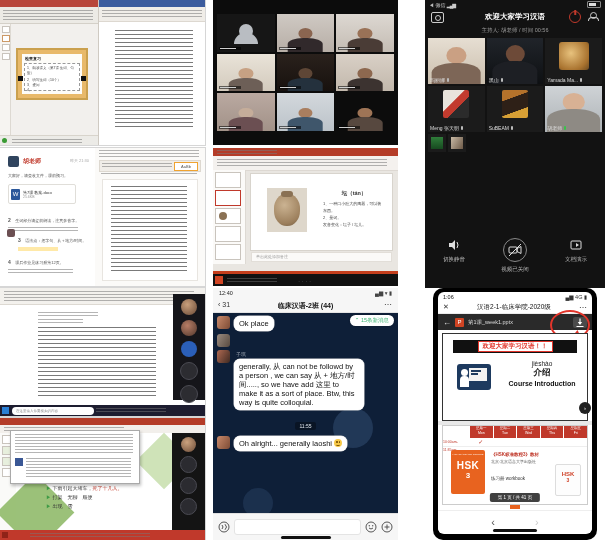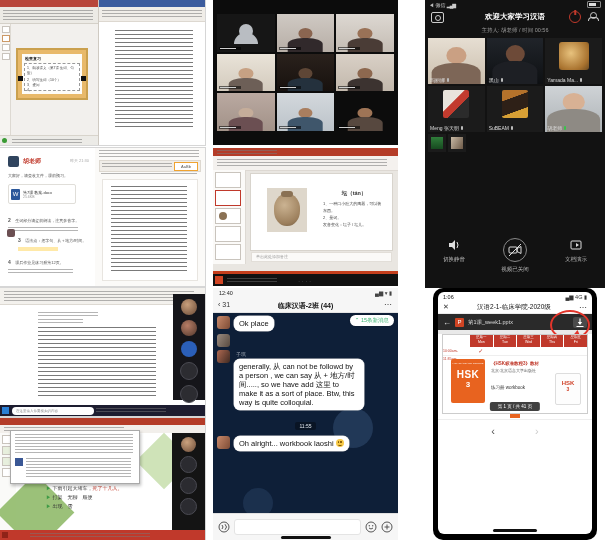--- a/index.html
+++ b/index.html
@@ -388,21 +388,21 @@
           <div class="sender">子琪</div>
           <div class="bubble">generally, 从 can not be followd by a person , we can say 从 + 地方/时间....., so we have add 这里 to make it as a sort of place. Btw, this way is quite colloquial.</div>
         </div>
       </div>
       <div style="text-align:center;margin:4px 0;">
         <span style="background:rgba(0,0,0,.35);color:#dfe5ec;font-size:5px;padding:1px 4px;border-radius:2px;">11:55</span>
       </div>
       <div class="msgrow">
         <div class="avachat" style="background:linear-gradient(120deg,#c98a6b,#7d4b35);"></div>
         <div>
-          <div class="bubble"><span>Oh alright... workbook laoshi</span>
+          <div class="bubble"><span>Oh alright... generally laoshi</span>
             <span style="display:inline-block;width:8px;height:8px;border-radius:50%;background:#f7c948;position:relative;vertical-align:-1px;">
               <span style="position:absolute;left:2px;top:2px;width:1.5px;height:1.5px;background:#7a5200;border-radius:50%;"></span>
               <span style="position:absolute;right:2px;top:2px;width:1.5px;height:1.5px;background:#7a5200;border-radius:50%;"></span>
               <span style="position:absolute;left:2px;bottom:1.5px;width:4px;height:2px;border-bottom:1px solid #7a5200;border-radius:50%;"></span>
             </span>
           </div>
         </div>
       </div>
     </div>
 
@@ -501,20 +501,39 @@
               <polygon points="4.8,5 9.2,5 7,8 " fill="#fff"></polygon>
               <line x1="3.5" y1="9.5" x2="10.5" y2="9.5" stroke="#fff" stroke-width="1.2"></line>
             </svg>
         </span>
       </div>
 
       <div class="abs" style="right:2px;top:18px;width:36px;height:26px;border:2px solid #e2352b;border-radius:50%;pointer-events:none;"></div>
       <div class="abs" style="right:14px;top:42px;width:2.5px;height:34px;background:#e2352b;transform:rotate(8deg);pointer-events:none;"></div>
       <div class="abs" style="right:10px;top:38px;width:0;height:0;border-left:5px solid transparent;border-right:5px solid transparent;border-bottom:8px solid #e2352b;transform:rotate(8deg);pointer-events:none;"></div>
 
+      <div style="margin:3px 4px 0 4px;height:86px;border:1px solid #333;position:relative;background:#fff;">
+        <div style="position:absolute;left:10px;top:6px;right:10px;height:13px;background:#111;display:flex;align-items:center;justify-content:center;">
+          <span style="border:1px solid #e2352b;color:#e2352b;font-size:6.5px;font-weight:bold;padding:0 4px;background:#fff;">欢迎大家学习汉语！！</span>
+        </div>
+
+        <div class="abs" style="left:14px;top:30px;width:34px;height:26px;background:#1d3a5f;border-radius:3px;">
+          <span class="abs" style="left:12px;top:4px;width:18px;height:13px;background:#f2f2f2;"></span>
+          <span class="abs" style="left:14px;top:6px;width:10px;height:1.5px;background:#1d3a5f;"></span>
+          <span class="abs" style="left:14px;top:9px;width:7px;height:1.5px;background:#1d3a5f;"></span>
+          <span class="abs circ" style="left:4px;top:5px;width:7px;height:7px;background:#fff;"></span>
+          <span class="abs" style="left:3px;top:12px;width:9px;height:11px;border-radius:4px 4px 0 0;background:#fff;"></span>
+        </div>
+        <div class="abs" style="left:58px;top:26px;right:4px;text-align:center;">
+          <div style="font-size:6.5px;color:#222;">jièshào</div>
+          <div style="font-size:8.5px;color:#111;font-weight:bold;">介绍</div>
+          <div style="font-size:7px;color:#111;font-weight:bold;margin-top:1px;">Course Introduction</div>
+        </div>
+        <div class="abs circ" style="right:-4px;bottom:6px;width:12px;height:12px;background:#222;color:#fff;font-size:6px;line-height:12px;text-align:center;">›</div>
+      </div>
 
       <div style="height:4px;background:#e9e9e9;"></div>
 
       <div style="margin:0 4px;height:78px;border:1px solid #ccc;position:relative;background:#fff;overflow:hidden;">
 
         <div style="display:flex;height:12px;">
           <div style="width:26px;"></div>
           <div style="flex:1;background:#c0392b;color:#fff;font-size:3.5px;text-align:center;line-height:5px;border-left:1px solid #fff;"><span>星期一</span><br><span>Mon</span></div>
           <div style="flex:1;background:#c0392b;color:#fff;font-size:3.5px;text-align:center;line-height:5px;border-left:1px solid #fff;"><span>星期二</span><br><span>Tue</span></div>
           <div style="flex:1;background:#c0392b;color:#fff;font-size:3.5px;text-align:center;line-height:5px;border-left:1px solid #fff;"><span>星期三</span><br><span>Wed</span></div>

